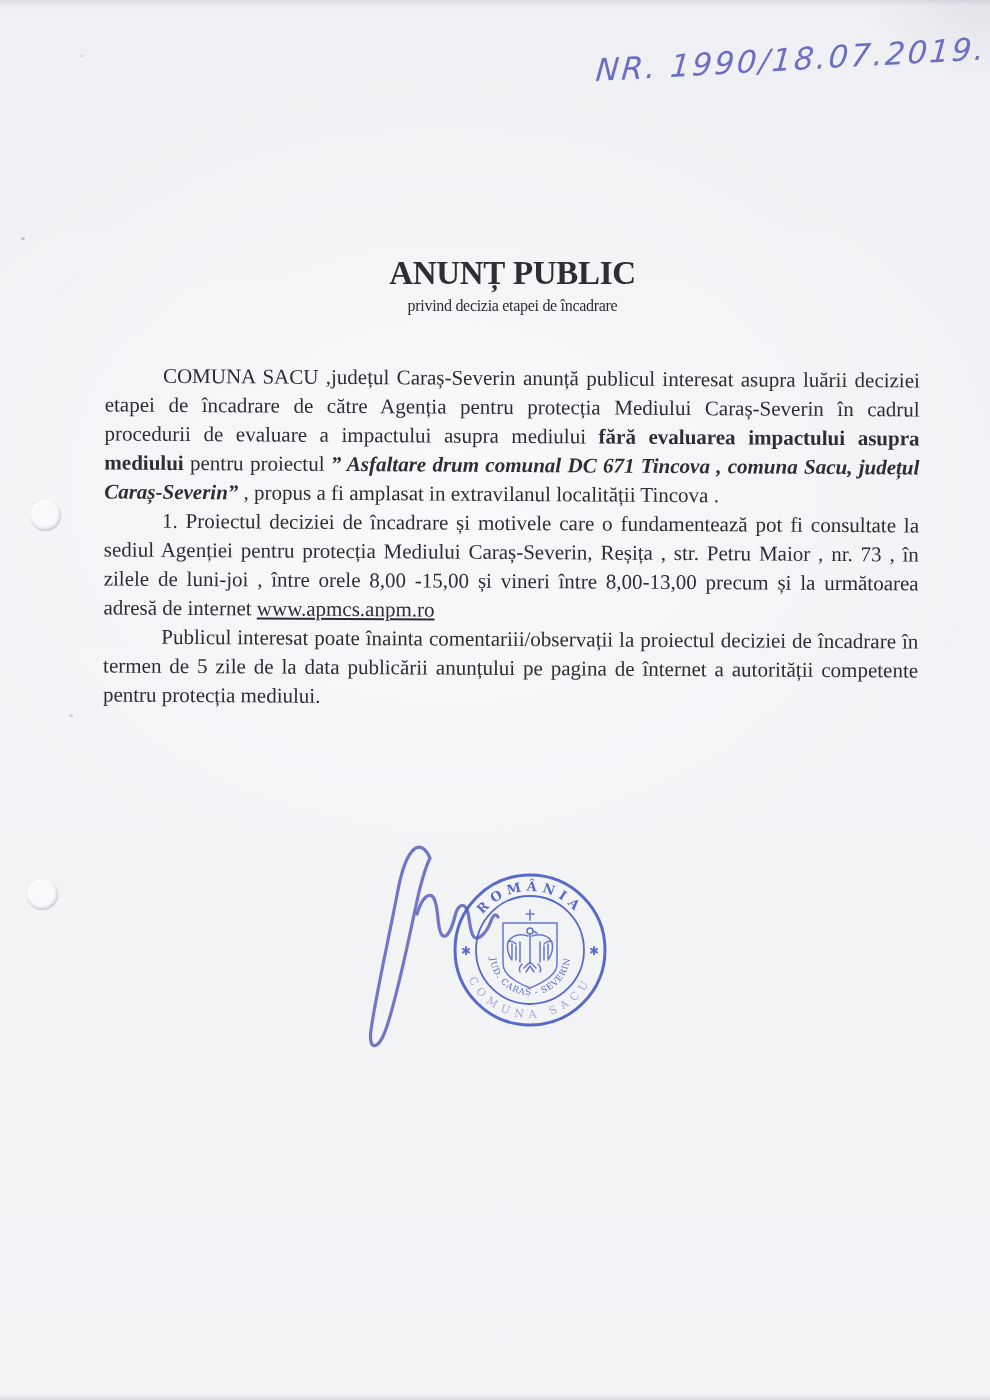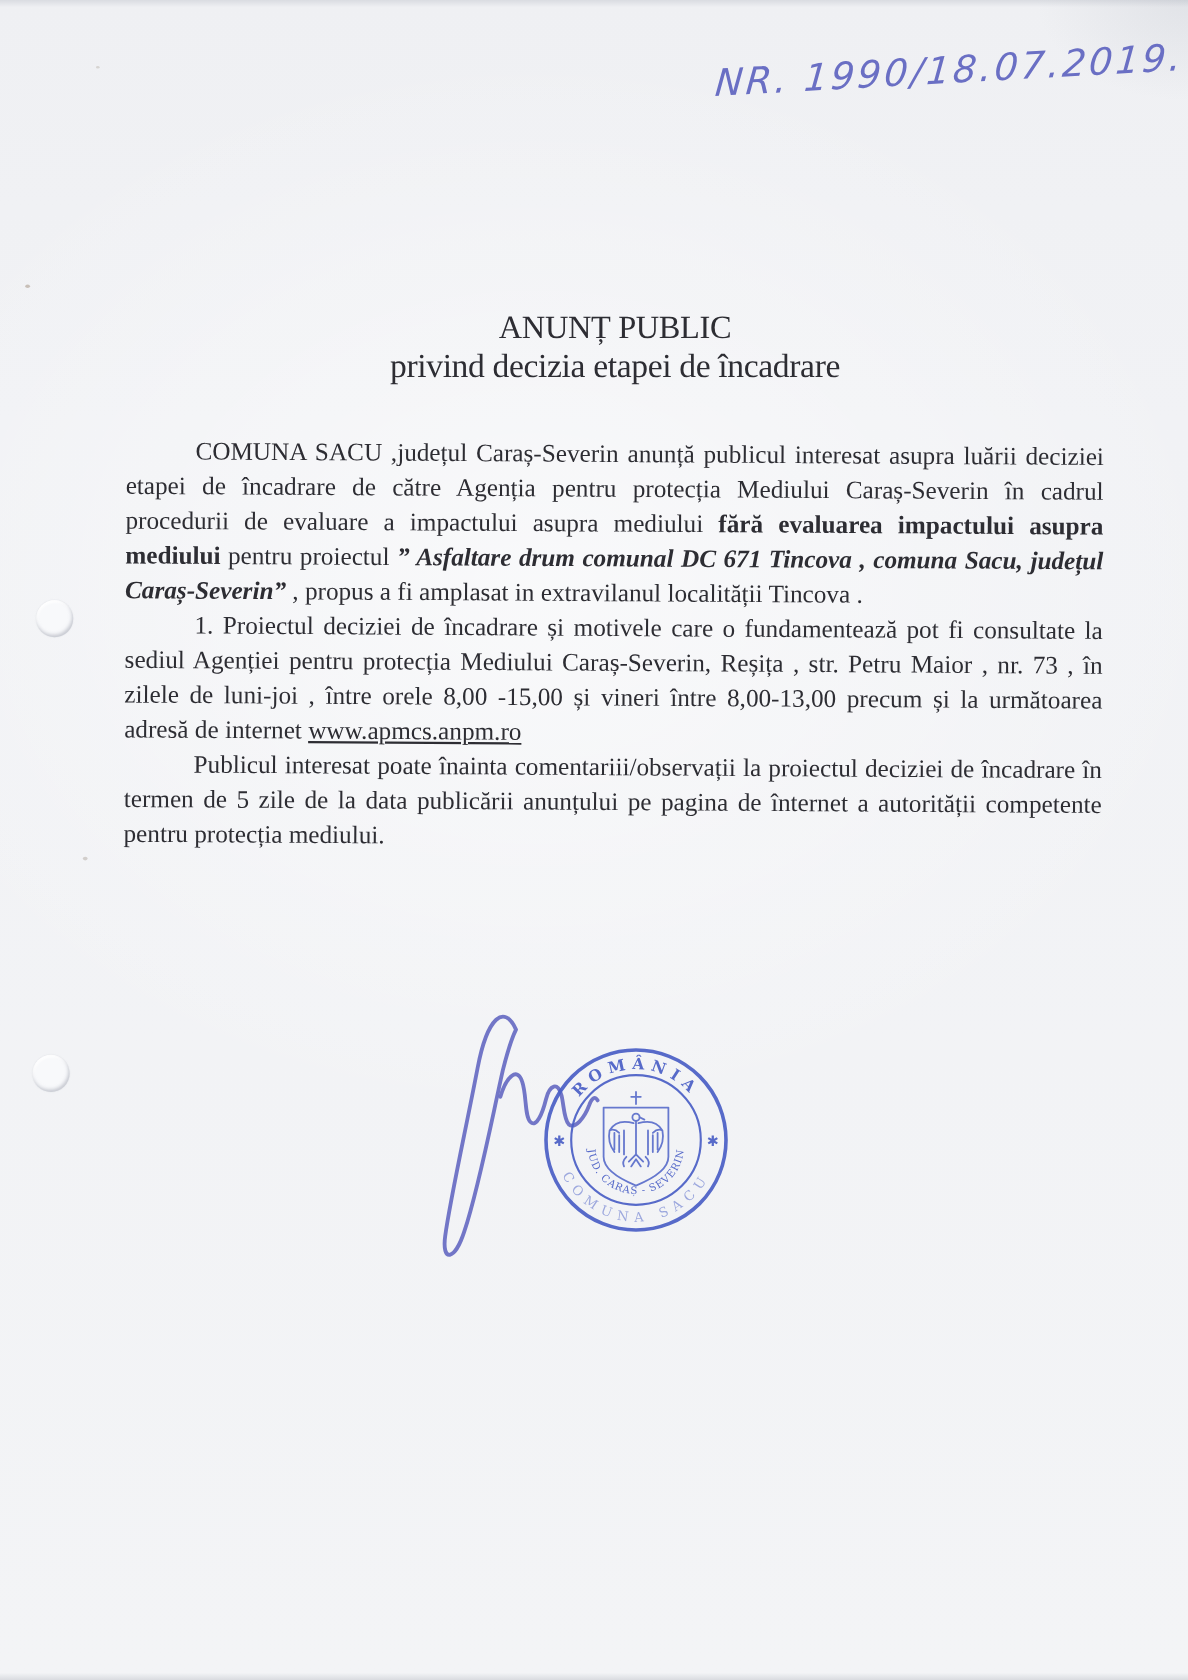--- a/index.html
+++ b/index.html
@@ -55,24 +55,24 @@
     transform:rotate(-3.2deg) skewX(-8deg);
     transform-origin:left center;
     white-space:nowrap;
   }
 
   .title-block{
     position:absolute;left:105px;top:256px;width:815px;
     text-align:center;color:var(--ink);
   }
   .doc-title{
-    font-size:27px;font-weight:normal;letter-spacing:-0.3px;line-height:34px;
+    font-size:33px;font-weight:bold;letter-spacing:-0.3px;line-height:34px;
   }
   .doc-subtitle{
-    font-size:28px;font-weight:normal;letter-spacing:-0.3px;line-height:32px;
+    font-size:16px;font-weight:normal;letter-spacing:-0.3px;line-height:32px;
   }
 
   .doc-body{
     position:absolute;left:105px;top:364px;width:815px;
     font-size:21px;line-height:29px;color:var(--ink);
     text-align:justify;
     transform:rotate(0.35deg);
     transform-origin:center top;
   }
   .para{text-indent:58px;}

